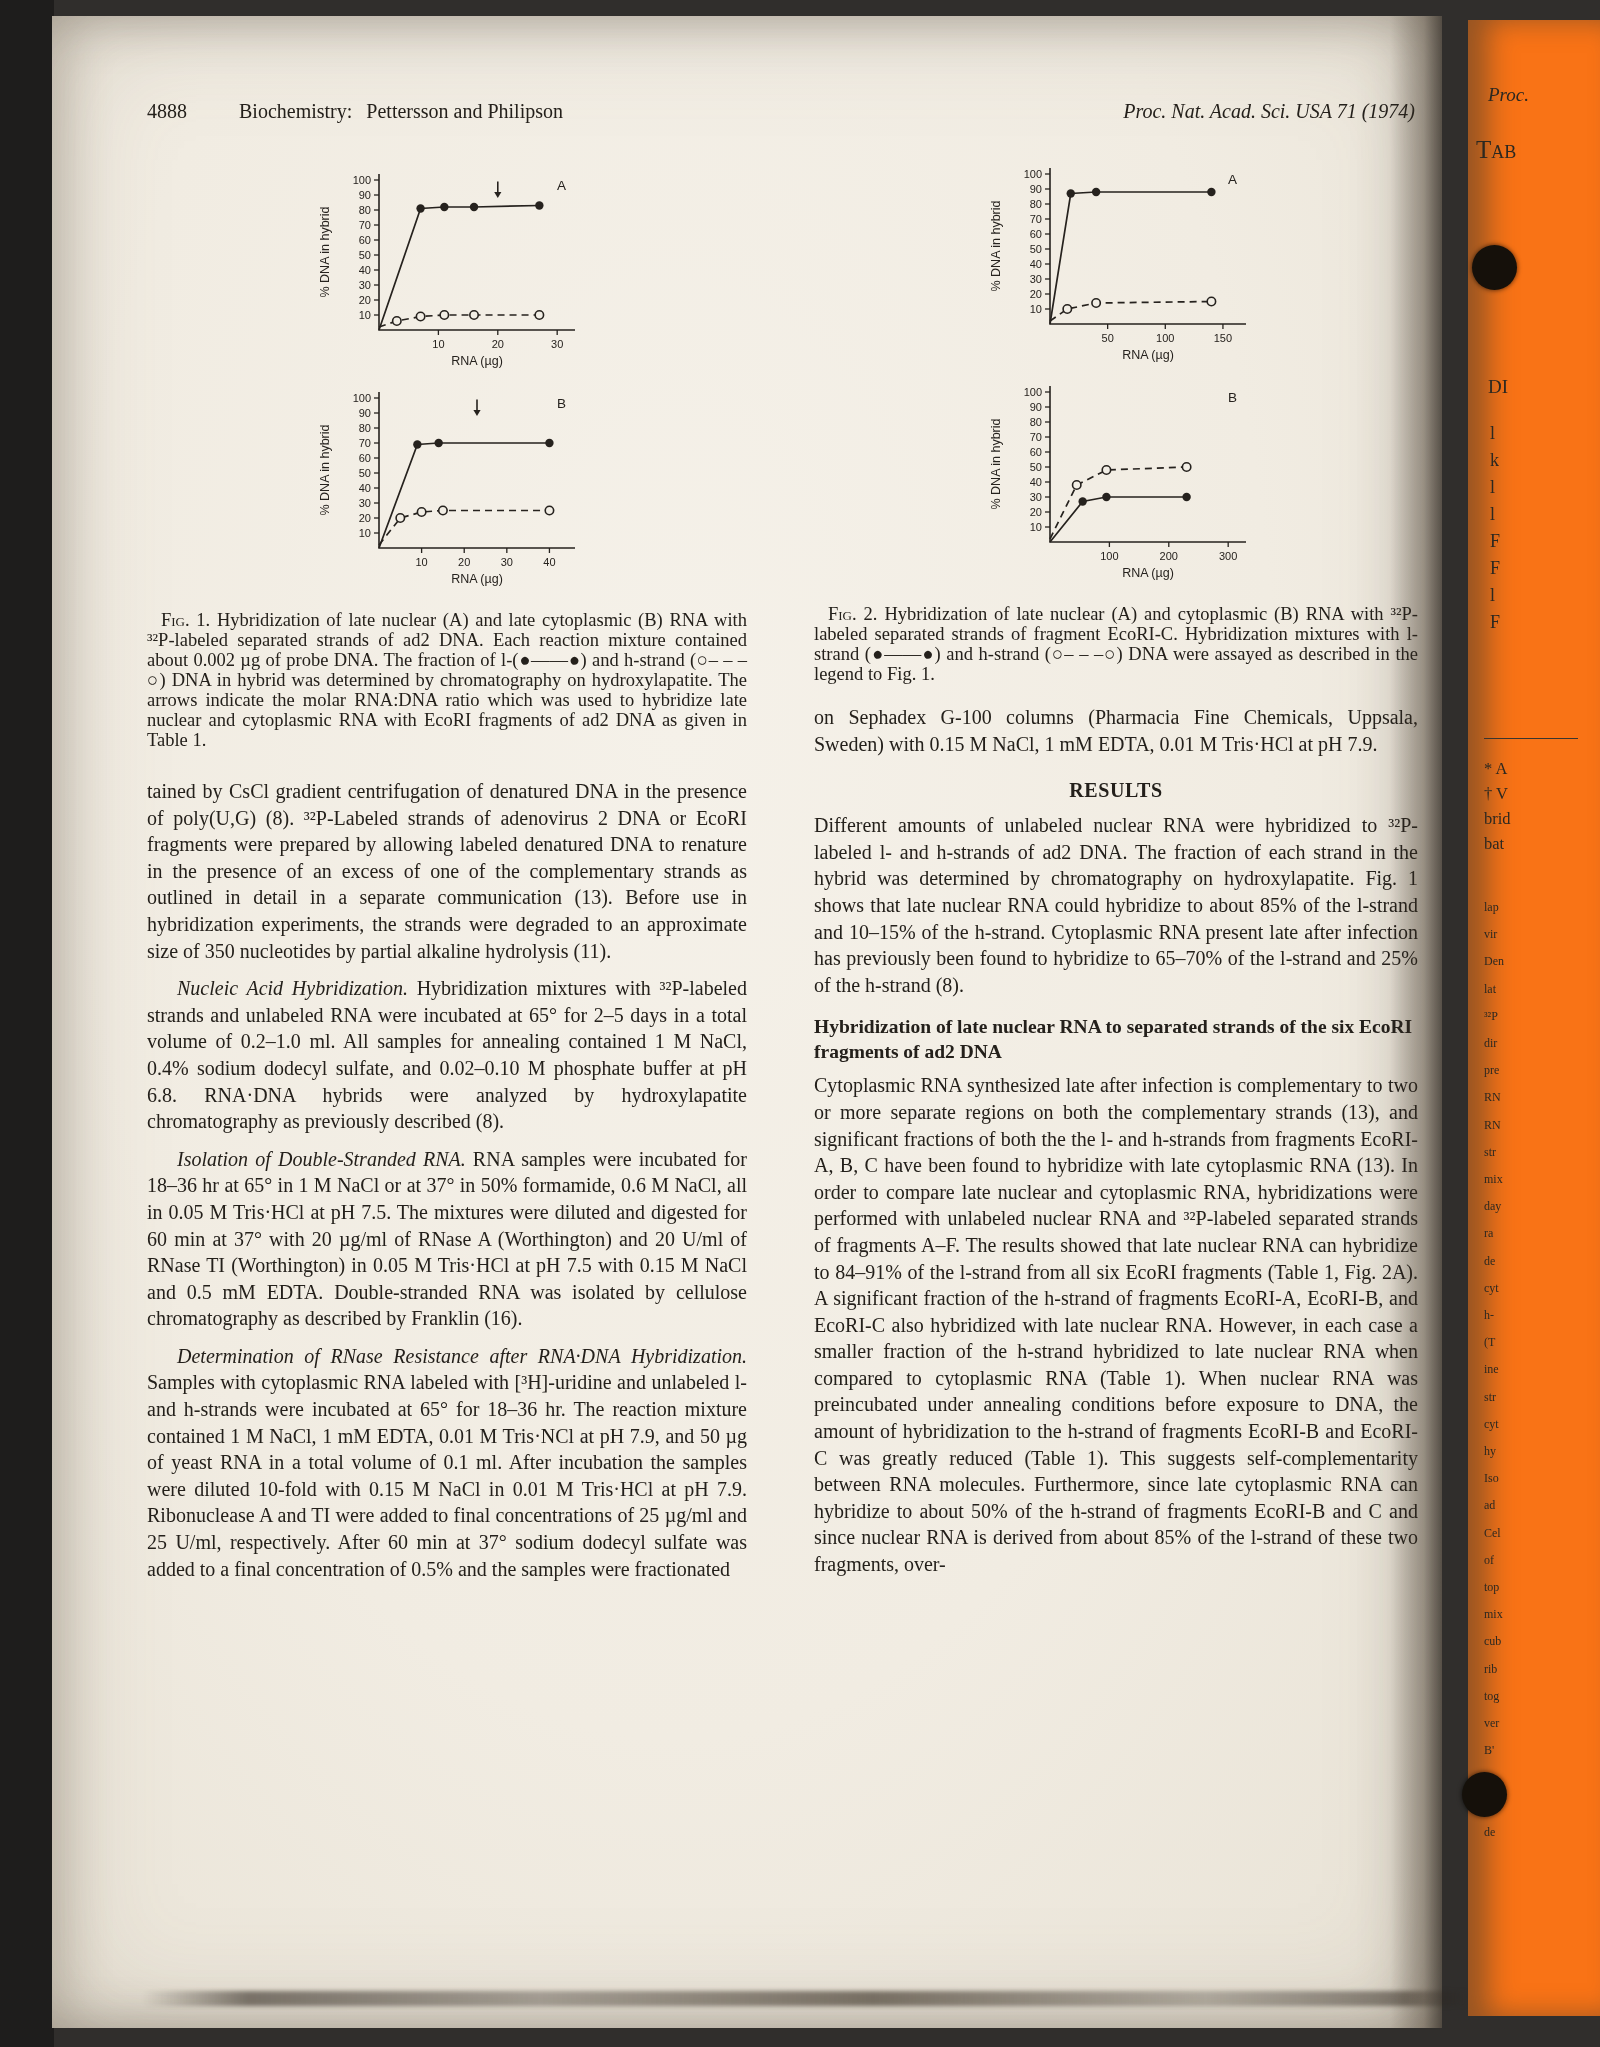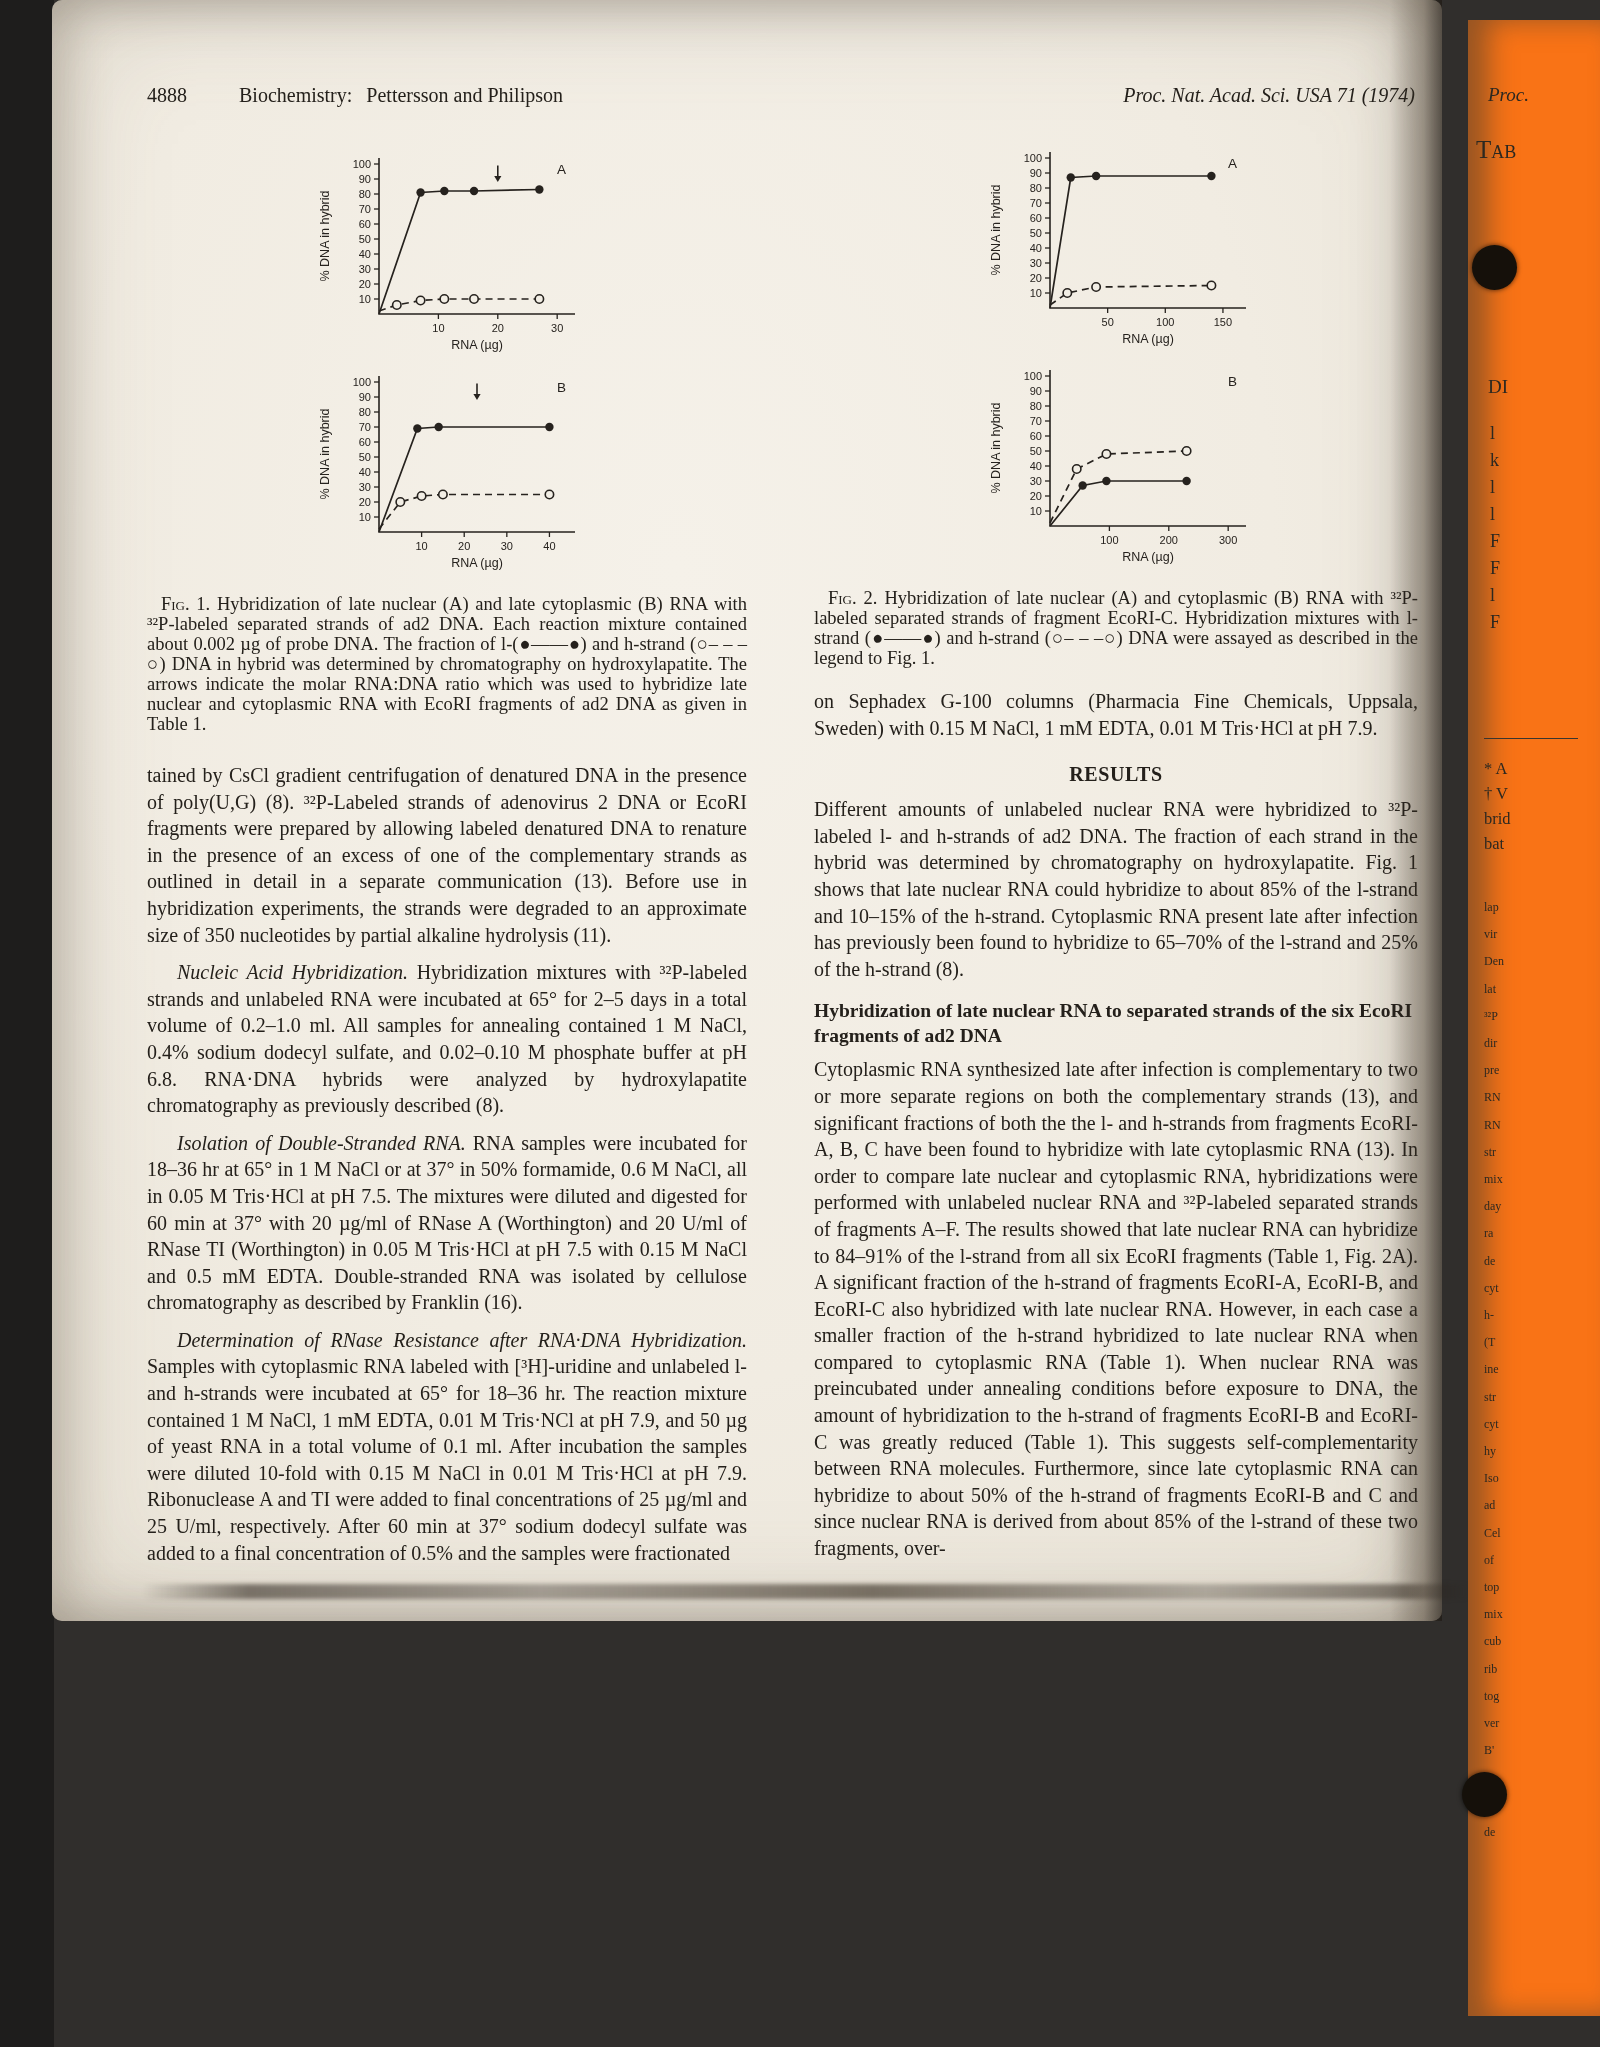--- a/index.html
+++ b/index.html
@@ -3,25 +3,24 @@
 <meta charset="utf-8">
 <style>
   html,body{margin:0;padding:0;}
   body{
     width:1600px;height:2047px;position:relative;overflow:hidden;
     background:#302e2c;
     font-family:"Liberation Serif", serif;
   }
   .left-strip{position:absolute;left:0;top:0;width:54px;height:100%;background:#1e1d1c;}
   .paper{
-    position:absolute;left:52px;top:0;width:1390px;height:1621px;
+    position:absolute;left:52px;top:16px;width:1390px;height:2012px;
     background:radial-gradient(ellipse at 45% 35%, #f5f1e9 0%, #f1ece2 55%, #e8e2d5 100%);
     box-shadow:inset 0 0 120px rgba(115,100,80,.22), inset -34px 0 55px rgba(60,50,38,.28), inset 22px 0 40px rgba(90,78,62,.18);
     color:#24201b;
-    border-radius:10px;
   }
   .curl{position:absolute;right:0;top:0;width:52px;height:100%;
     background:linear-gradient(to right, rgba(0,0,0,0), rgba(62,50,36,.32) 65%, rgba(28,22,16,.62));}
   .smudge{position:absolute;left:90px;bottom:22px;width:1330px;height:15px;border-radius:7px;filter:blur(2px);
     background:linear-gradient(90deg, rgba(40,32,24,0), rgba(40,32,24,.55) 8%, rgba(40,32,24,.32) 30%, rgba(52,42,30,.6) 55%, rgba(40,32,24,.25) 80%, rgba(40,32,24,.5) 95%, rgba(40,32,24,0));}
   .next-page{
     position:absolute;left:1468px;top:20px;width:132px;height:1996px;
     background:#f97316;box-shadow:inset 20px 0 28px rgba(70,60,45,.55);
     overflow:hidden;color:#2c2820;
   }

